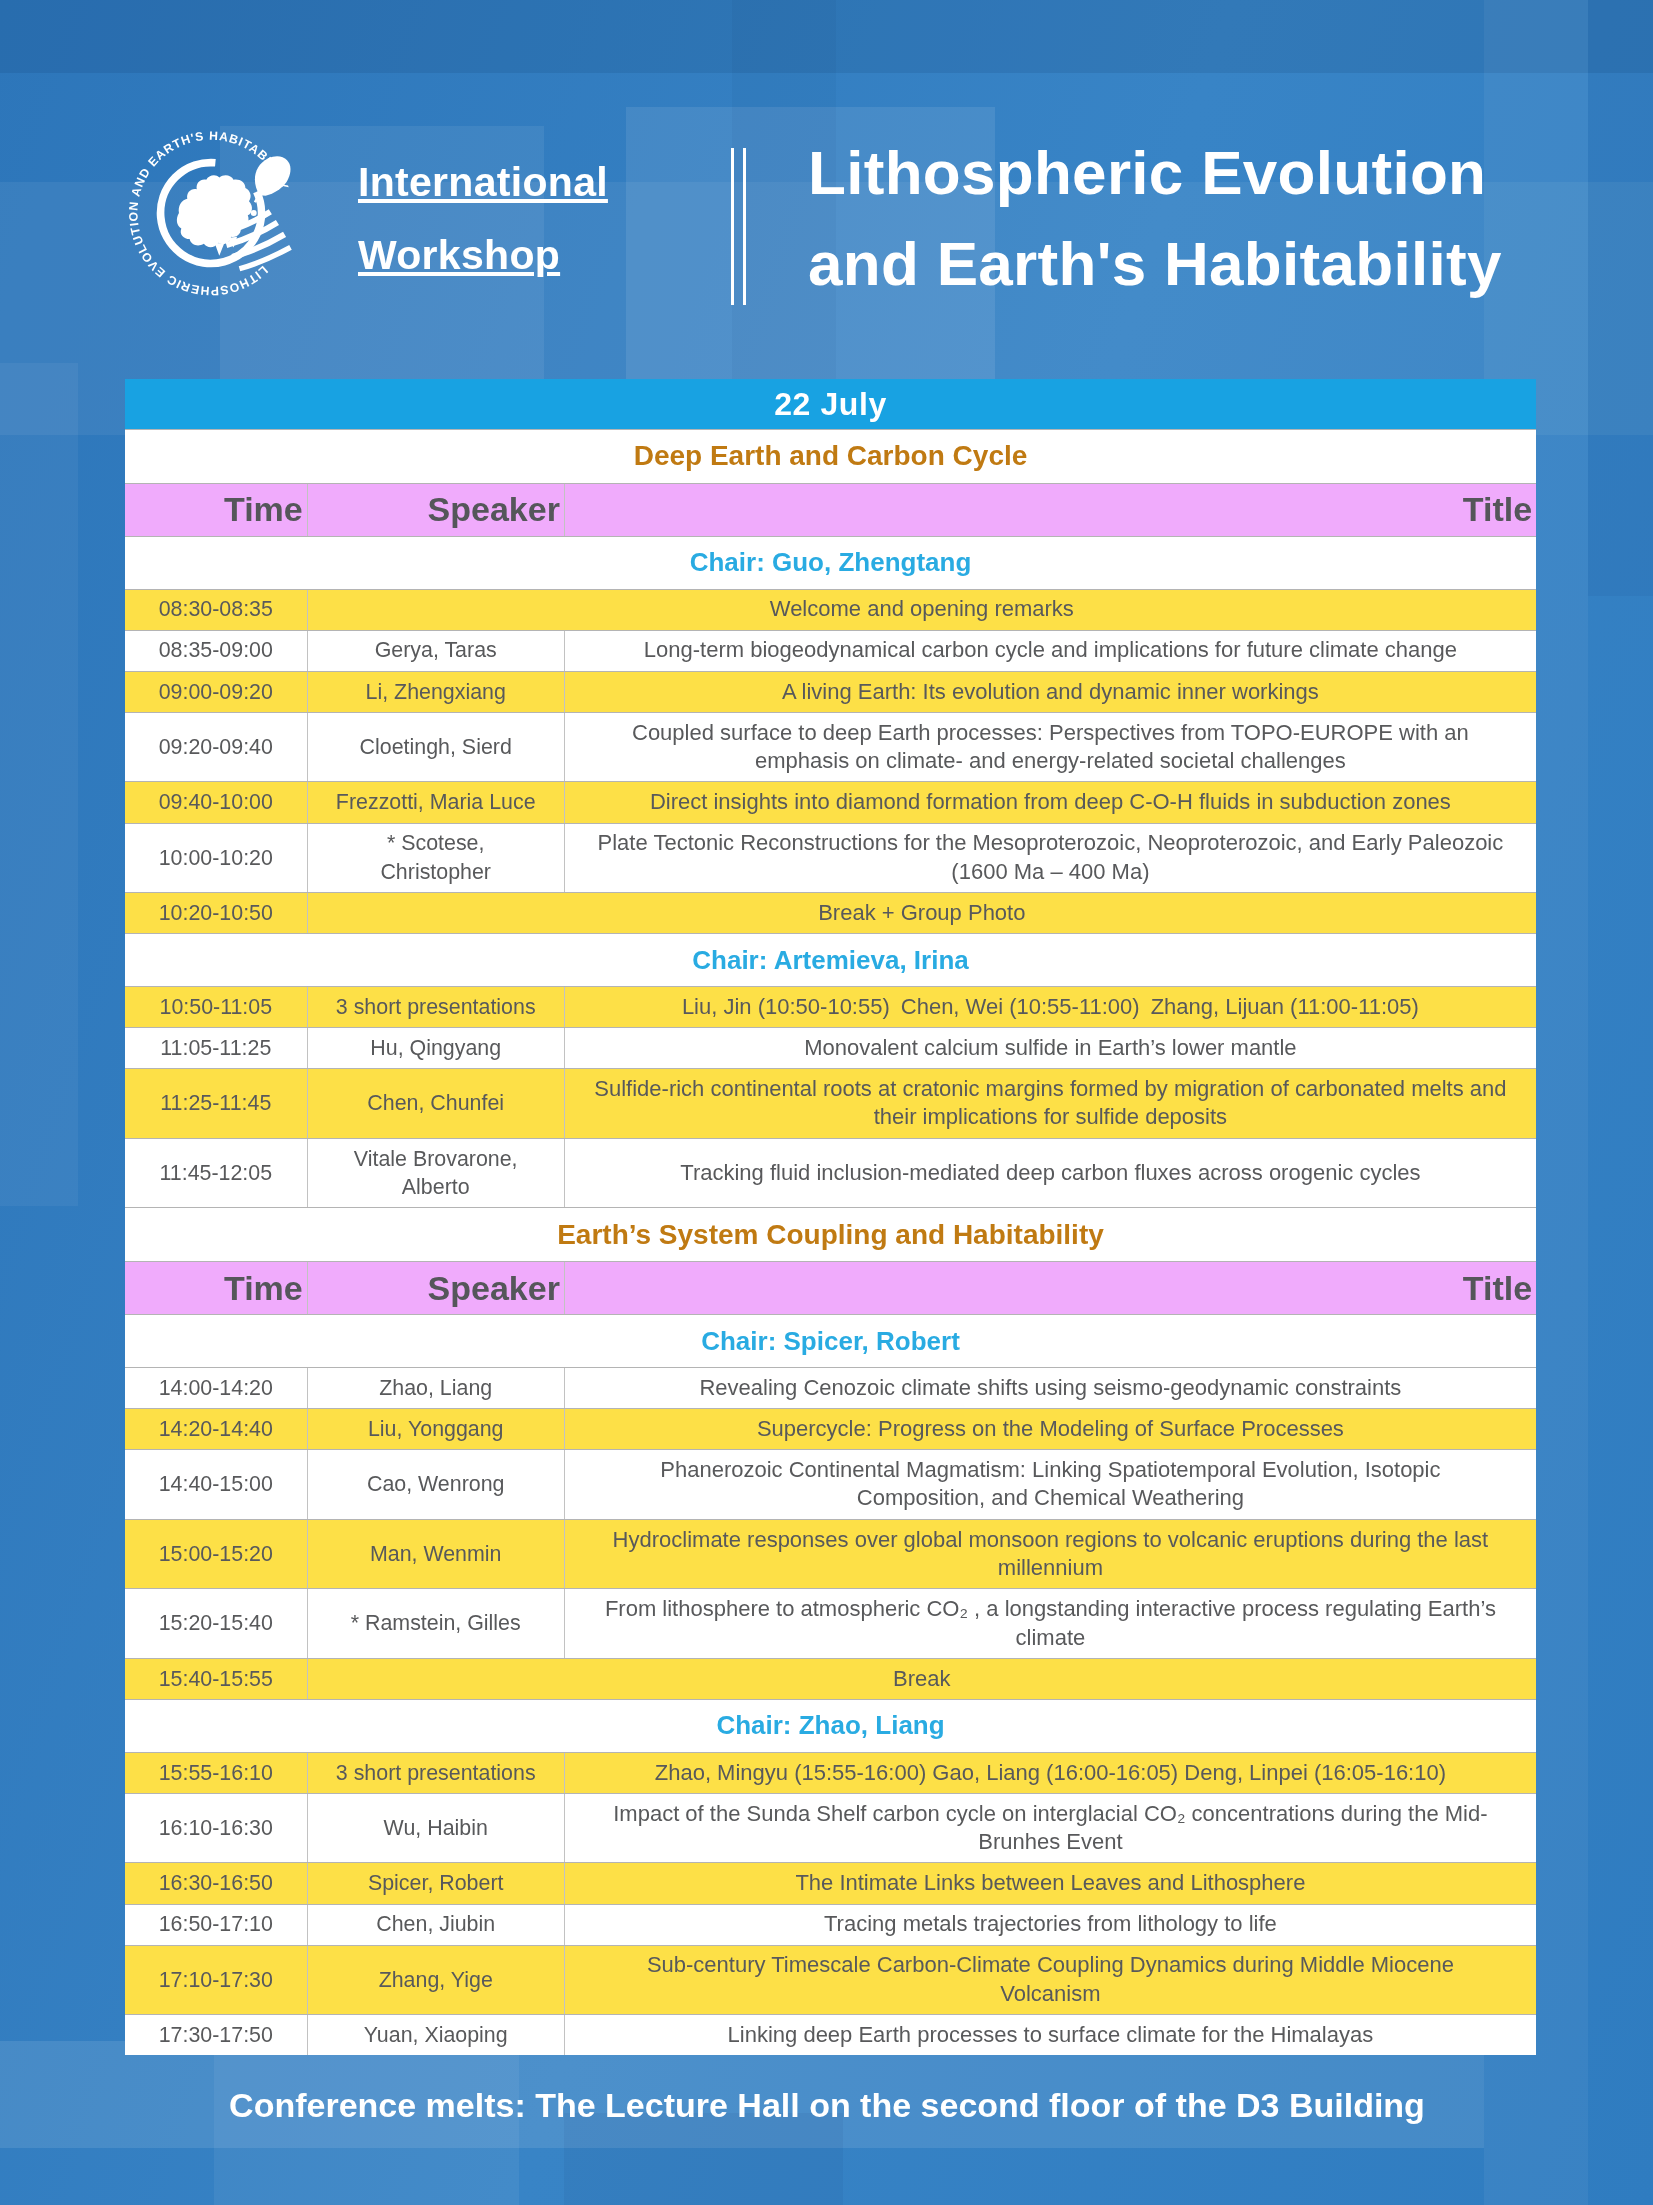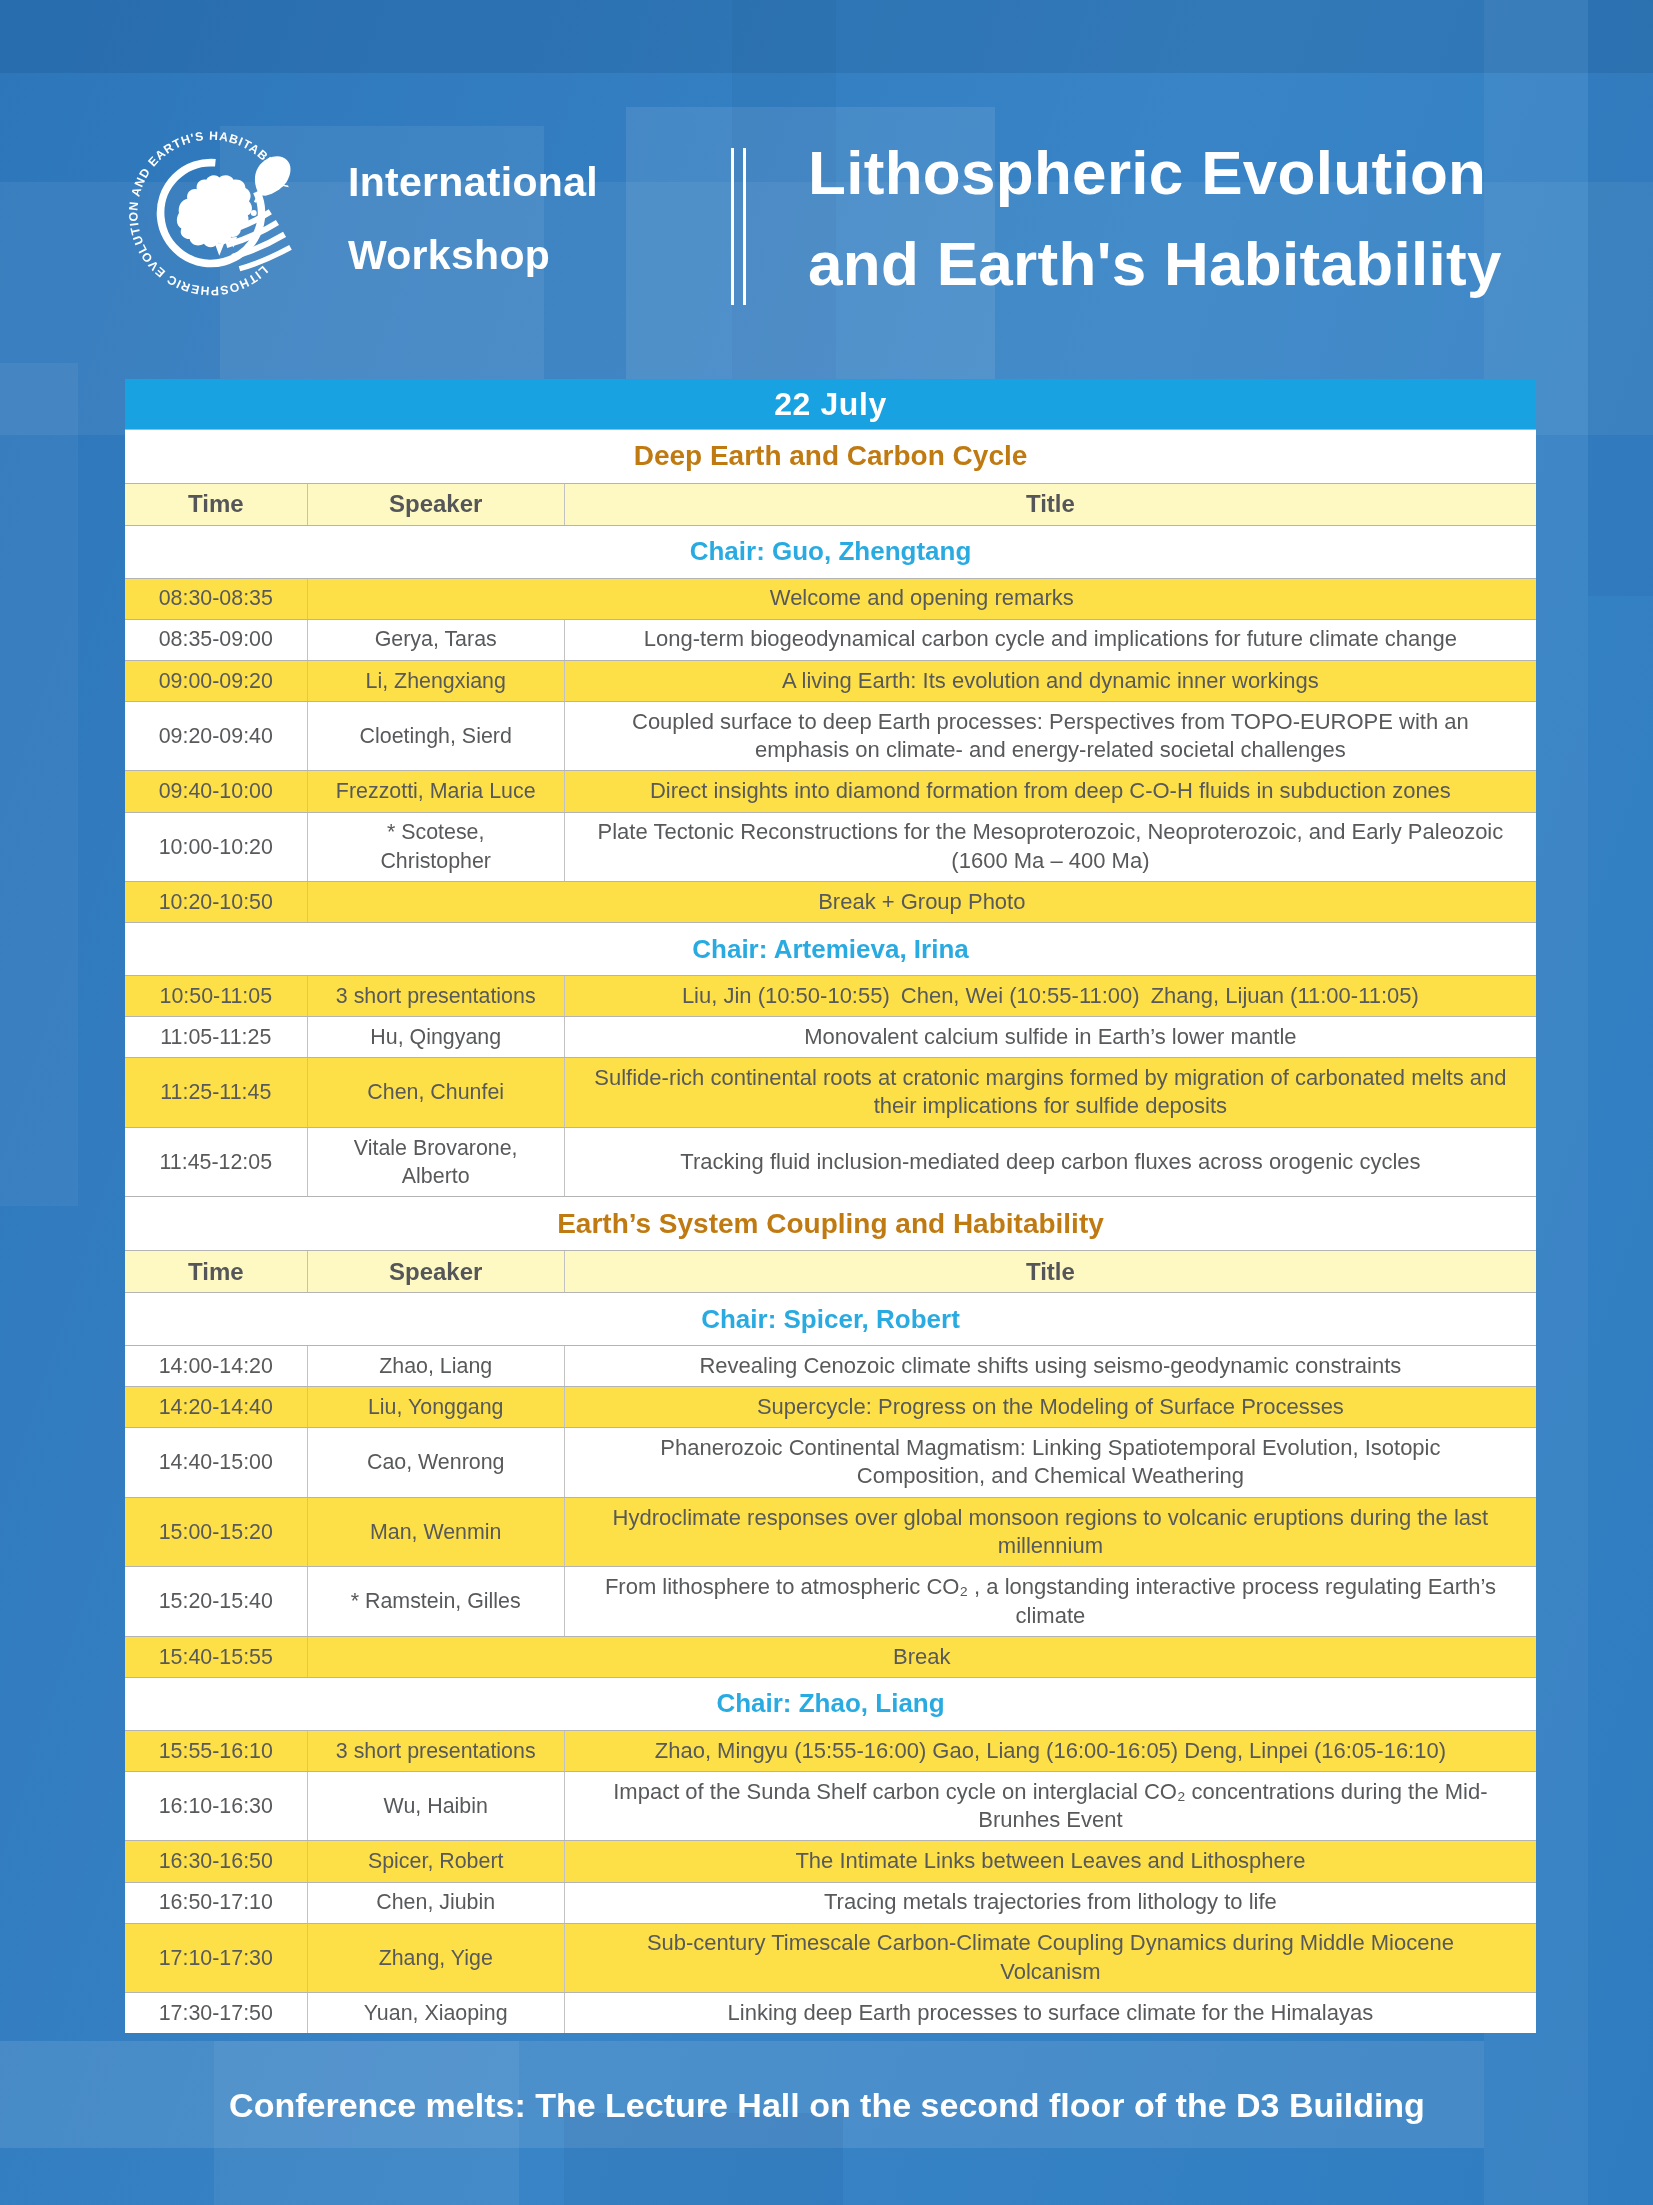--- a/index.html
+++ b/index.html
@@ -19,37 +19,37 @@
   .bg-stripe-r1{left:1484px;top:0;width:104px;height:2205px;background:rgba(255,255,255,0.05);}
   .bg-stripe-r2{left:1588px;top:0;width:65px;height:596px;background:rgba(0,25,70,0.05);}
   .bg-stripe-mid{left:732px;top:0;width:104px;height:389px;background:rgba(0,25,70,0.04);}
   .bg-stripe-l{left:0;top:363px;width:78px;height:843px;background:rgba(255,255,255,0.05);}
   .bg-bottom-band{left:0;top:2041px;width:1484px;height:107px;background:rgba(255,255,255,0.10);}
   .bg-bottom-s1{left:214px;top:2041px;width:305px;height:165px;background:rgba(255,255,255,0.06);}
   .bg-bottom-s2{left:564px;top:2113px;width:279px;height:92px;background:rgba(0,25,70,0.05);}
 
   
   #logo{position:absolute;left:122px;top:124px;width:178px;height:178px;}
-  #workshop-title{position:absolute;left:348px;top:146px;color:#ffffff;font-weight:bold;
-    font-size:41px;line-height:73px;letter-spacing:0.3px;}
+  #workshop-title{position:absolute;left:358px;top:146px;color:#ffffff;font-weight:bold;
+    font-size:41px;line-height:73px;letter-spacing:0.3px;text-decoration:underline;}
   #title-divider{position:absolute;left:731px;top:148px;height:157px;display:flex;}
   #title-divider .bar1{width:3.2px;background:#ffffff;}
   #title-divider .bar2{width:3.2px;background:#ffffff;margin-left:8.4px;}
   #main-title{position:absolute;left:792px;top:127px;color:#ffffff;font-weight:bold;
     font-size:62px;line-height:91px;letter-spacing:0.3px;white-space:nowrap;margin-left:16px;}
 
   
   #schedule-wrap{position:absolute;left:125px;top:379px;width:1636px;}
   table.tbl{width:1411px;border-collapse:collapse;border-style:hidden;table-layout:fixed;background:#ffffff;}
   .tbl td{border:1.3px solid #c2c2c2;border-top:1.9px solid #b4b4b4;border-bottom:1.9px solid #b4b4b4;
     text-align:center;vertical-align:middle;color:#58595b;}
   .tbl .date-bar{background:#18a2e2;color:#ffffff;font-weight:bold;font-size:32px;
     padding:6.5px 6.5px;letter-spacing:0.6px;}
   .tbl .section-title{background:#ffffff;color:#c07a12;font-weight:bold;font-size:28px;padding:10.4px 6.5px;}
-  .tbl .col-head{background:#fef9c3;color:#55565a;font-weight:bold;font-size:24px;padding:6.5px 3.9px;}
+  .tbl .col-head{background:#f0abfc;color:#55565a;font-weight:bold;font-size:34px;padding:6.5px 3.9px;text-align:right;}
   .tbl .chair{background:#ffffff;color:#29abe2;font-weight:bold;
     font-size:26px;padding:10.4px 6.5px;}
   .tbl .time{font-size:21.4px;line-height:28.5px;padding:5.8px 3.9px;}
   .tbl .speaker{font-size:21.4px;line-height:28.5px;padding:5.8px 25px;}
   .tbl .title-cell{font-size:22px;line-height:28.5px;padding:5.8px 29px;}
   .tbl tr.shaded td{background:#fde047;text-align:center;}
 
   
   #footer-venue{position:absolute;left:0;top:2086px;width:1654px;text-align:center;
     color:#ffffff;font-weight:bold;font-size:34px;}

